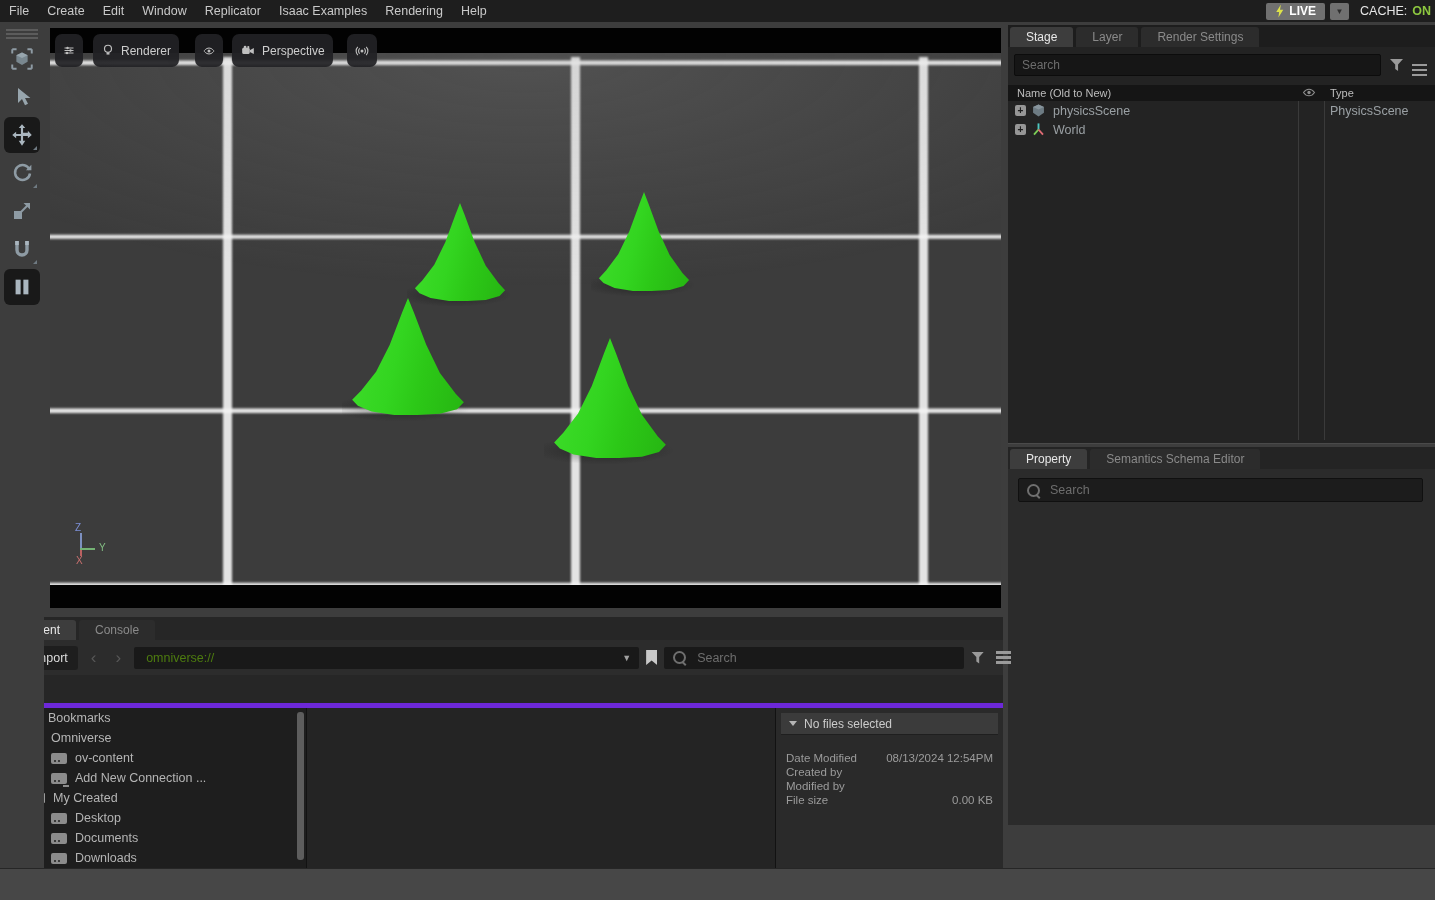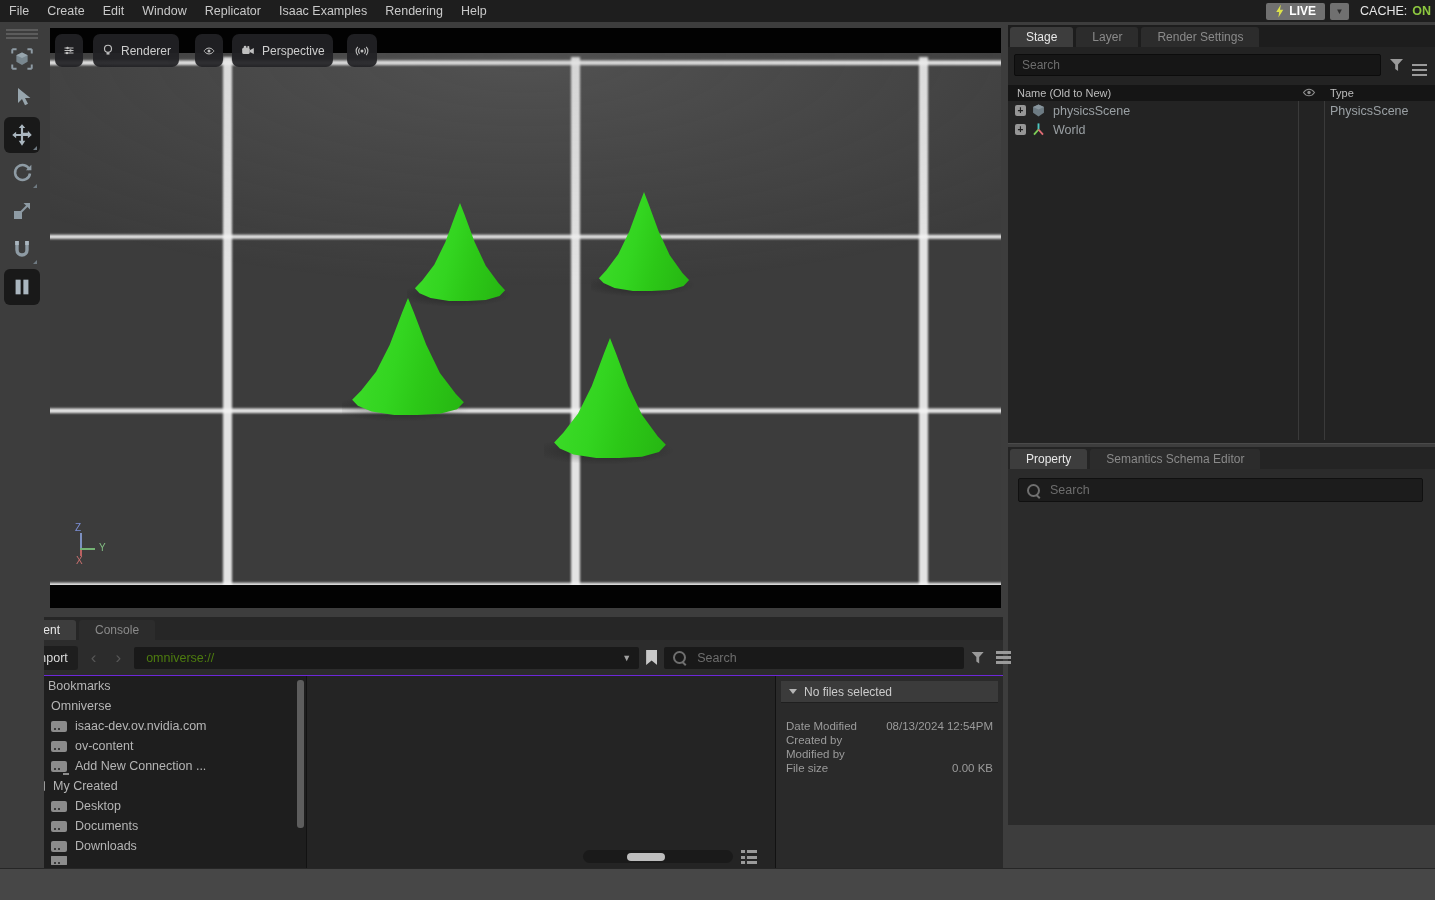--- a/index.html
+++ b/index.html
@@ -110,21 +110,21 @@
   .pathbar{position:relative;width:505px;height:22px;background:#191919;border-radius:2px;flex:0 0 auto;}
   .pathbar input{position:absolute;inset:0;background:transparent;border:none;outline:none;color:#4d7c0f;
                  font-size:12.5px;padding:0 26px 0 12px;}
   .pathbar .ddown{position:absolute;right:8px;top:6px;color:#a0a0a0;font-size:9px;}
   .bkmk{width:11px;height:15px;background:#c9c9c9;flex:0 0 auto;
         clip-path:polygon(0 0,100% 0,100% 100%,50% 70%,0 100%);}
   .cp-search{flex:0 0 auto;width:300px;height:22px;background:#191919;border-radius:2px;display:flex;
              align-items:center;gap:9px;padding:0 9px;box-sizing:border-box;}
   .cp-search input{flex:1;background:transparent;border:none;outline:none;color:#bbb;font-size:12.5px;}
   .cp-icons{margin-left:auto;display:flex;align-items:center;gap:12px;padding-right:4px;}
-  .cp-body{display:flex;height:193px;border-top:1px solid #6d28d9;}
+  .cp-body{display:flex;height:193px;border-top:5px solid #6d28d9;margin-top:28px;}
   .tree-pane{width:306px;background:#1e1e1e;position:relative;overflow:hidden;border-right:1px solid #121212;}
   .center-pane{flex:1;background:#242424;position:relative;border-right:1px solid #121212;}
   .details-pane{width:227px;background:#2a2a2a;}
   .trow{height:20px;display:flex;align-items:center;color:#b5b5b5;font-size:12.5px;}
   .trow.lvl0{padding-left:10px;}
   .trow.lvl1{padding-left:31px;}
   .trow .ticon{margin:0 8px 0 9px;}
   .scrollthumb{position:absolute;right:2px;top:4px;width:7px;height:148px;background:#5d5d5d;border-radius:3px;}
   
   .i-bookmark{width:10px;height:14px;background:#d6cf9e;
@@ -401,25 +401,20 @@
         <span>Bookmarks</span>
       </div>
       <div class="trow lvl0">
         <span class="expbox">−</span>
         <span class="ticon i-omni"></span>
         <span>Omniverse</span>
       </div>
       <div class="trow lvl1">
         <span class="expbox">+</span>
         <span class="ticon i-server"></span>
-        <span>isaac-dev.ov.nvidia.com</span>
-      </div>
-      <div class="trow lvl1">
-        <span class="expbox">+</span>
-        <span class="ticon i-server"></span>
         <span>ov-content</span>
       </div>
       <div class="trow lvl1">
         <span class="expbox">+</span>
         <span class="ticon i-server add"></span>
         <span>Add New Connection ...</span>
       </div>
       <div class="trow lvl0">
         <span class="expbox">−</span>
         <span class="ticon i-monitor"></span>

